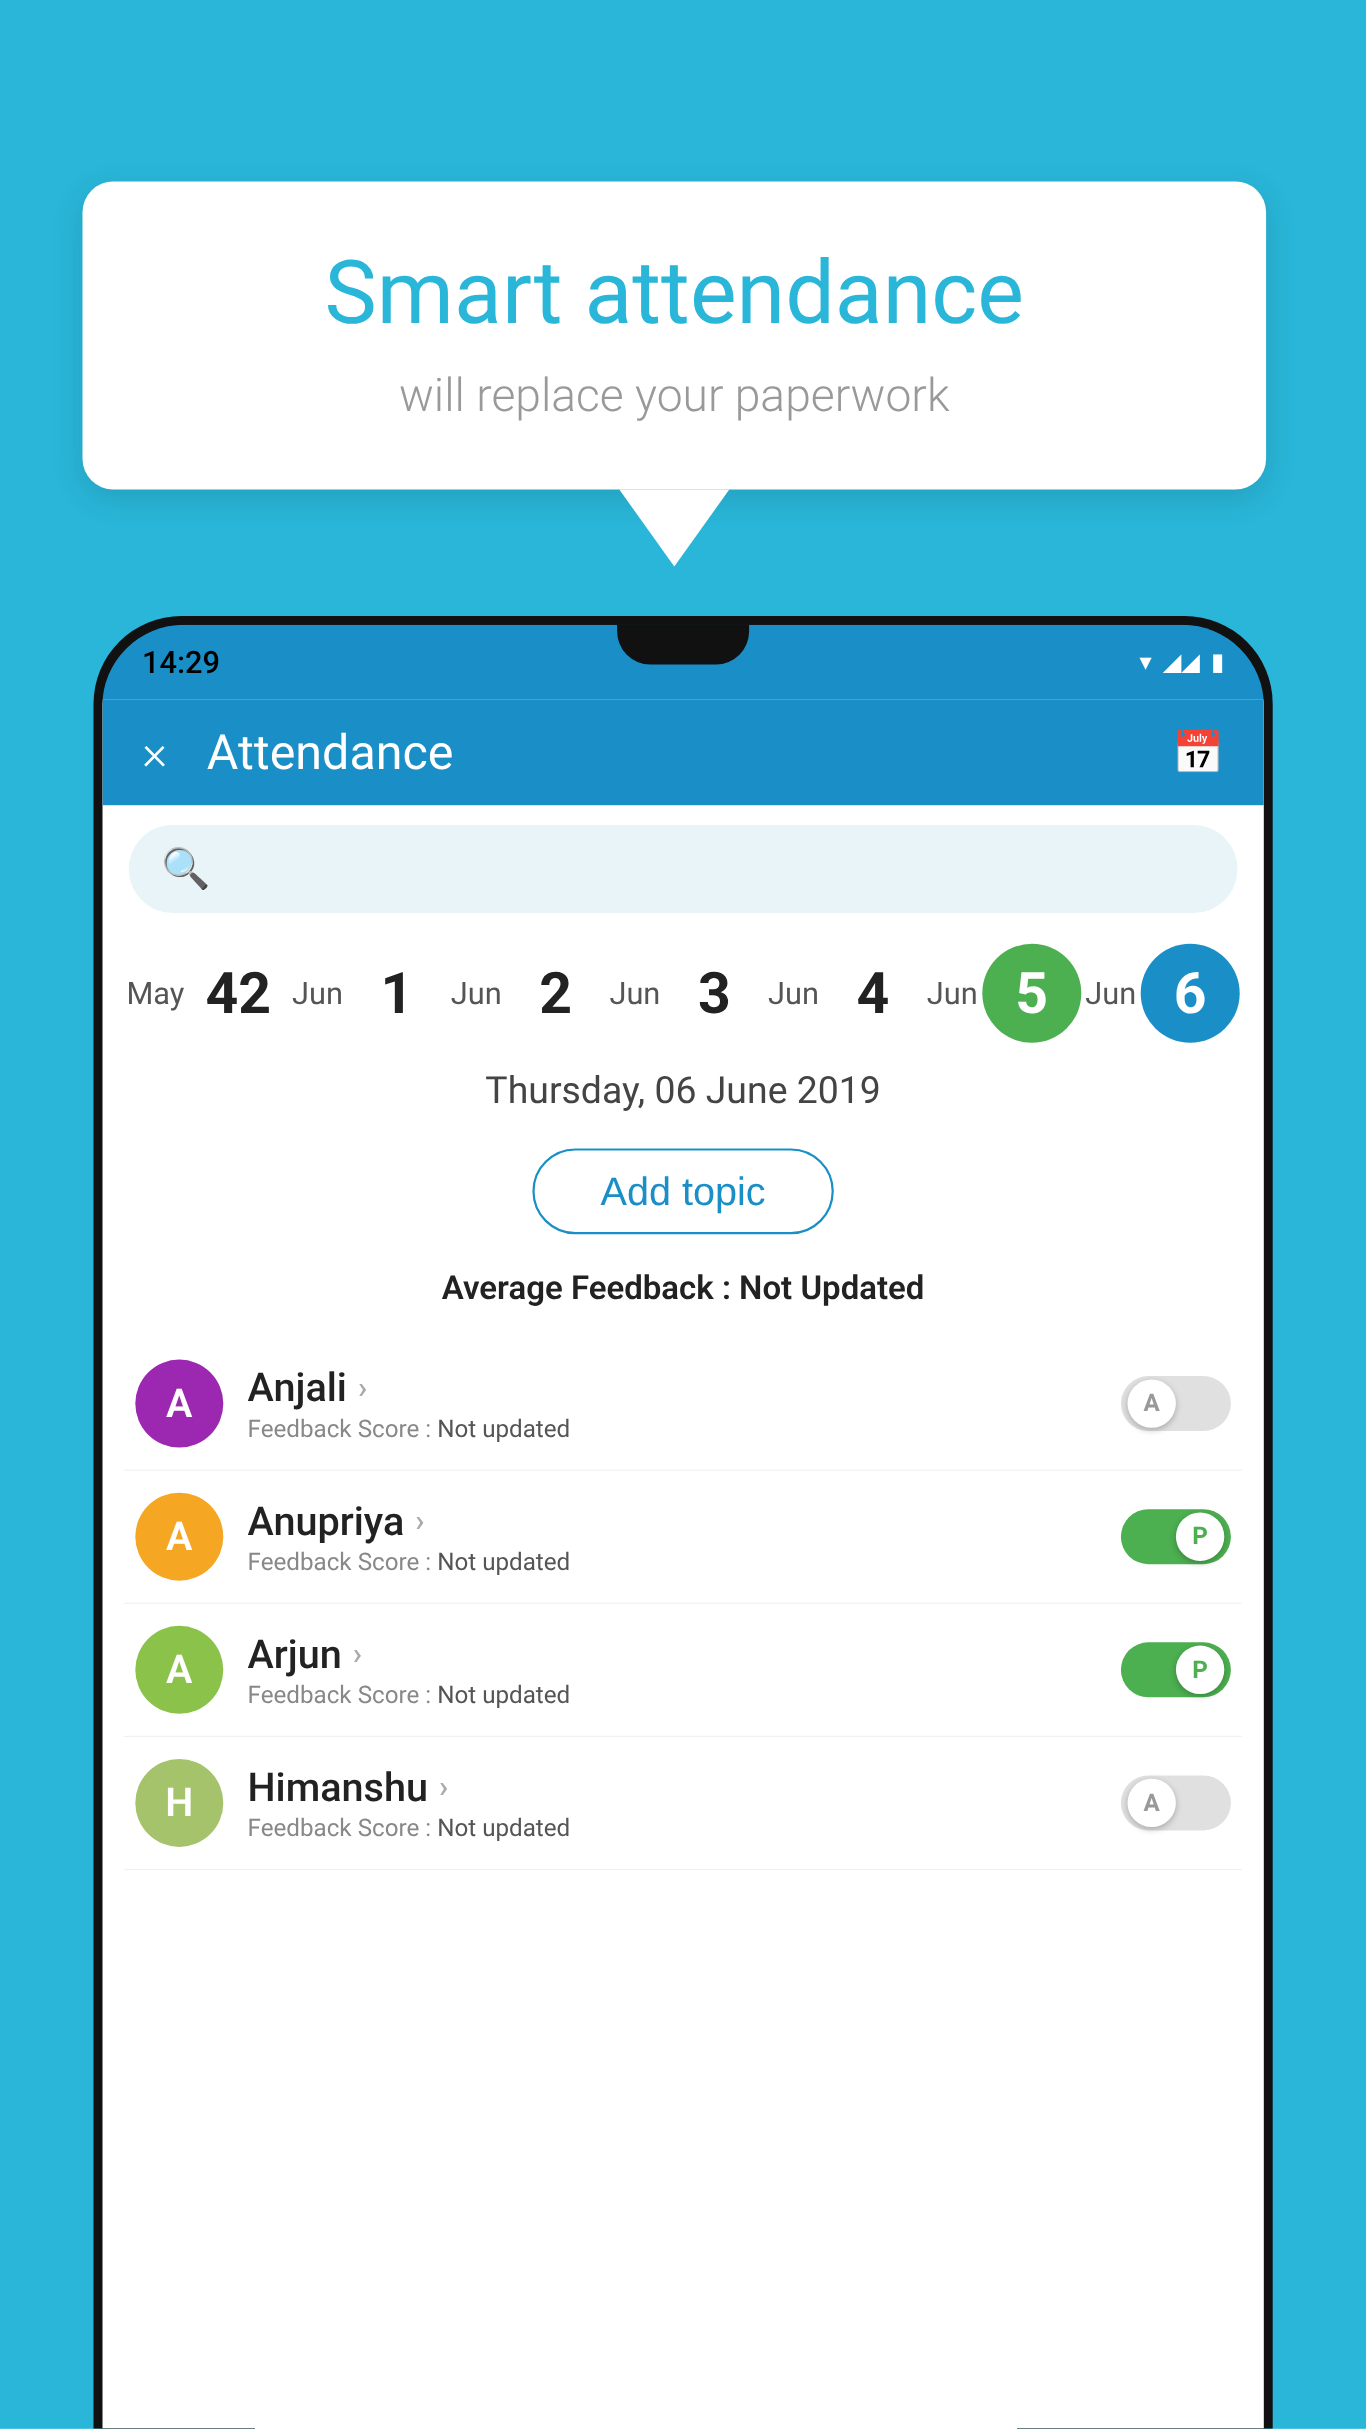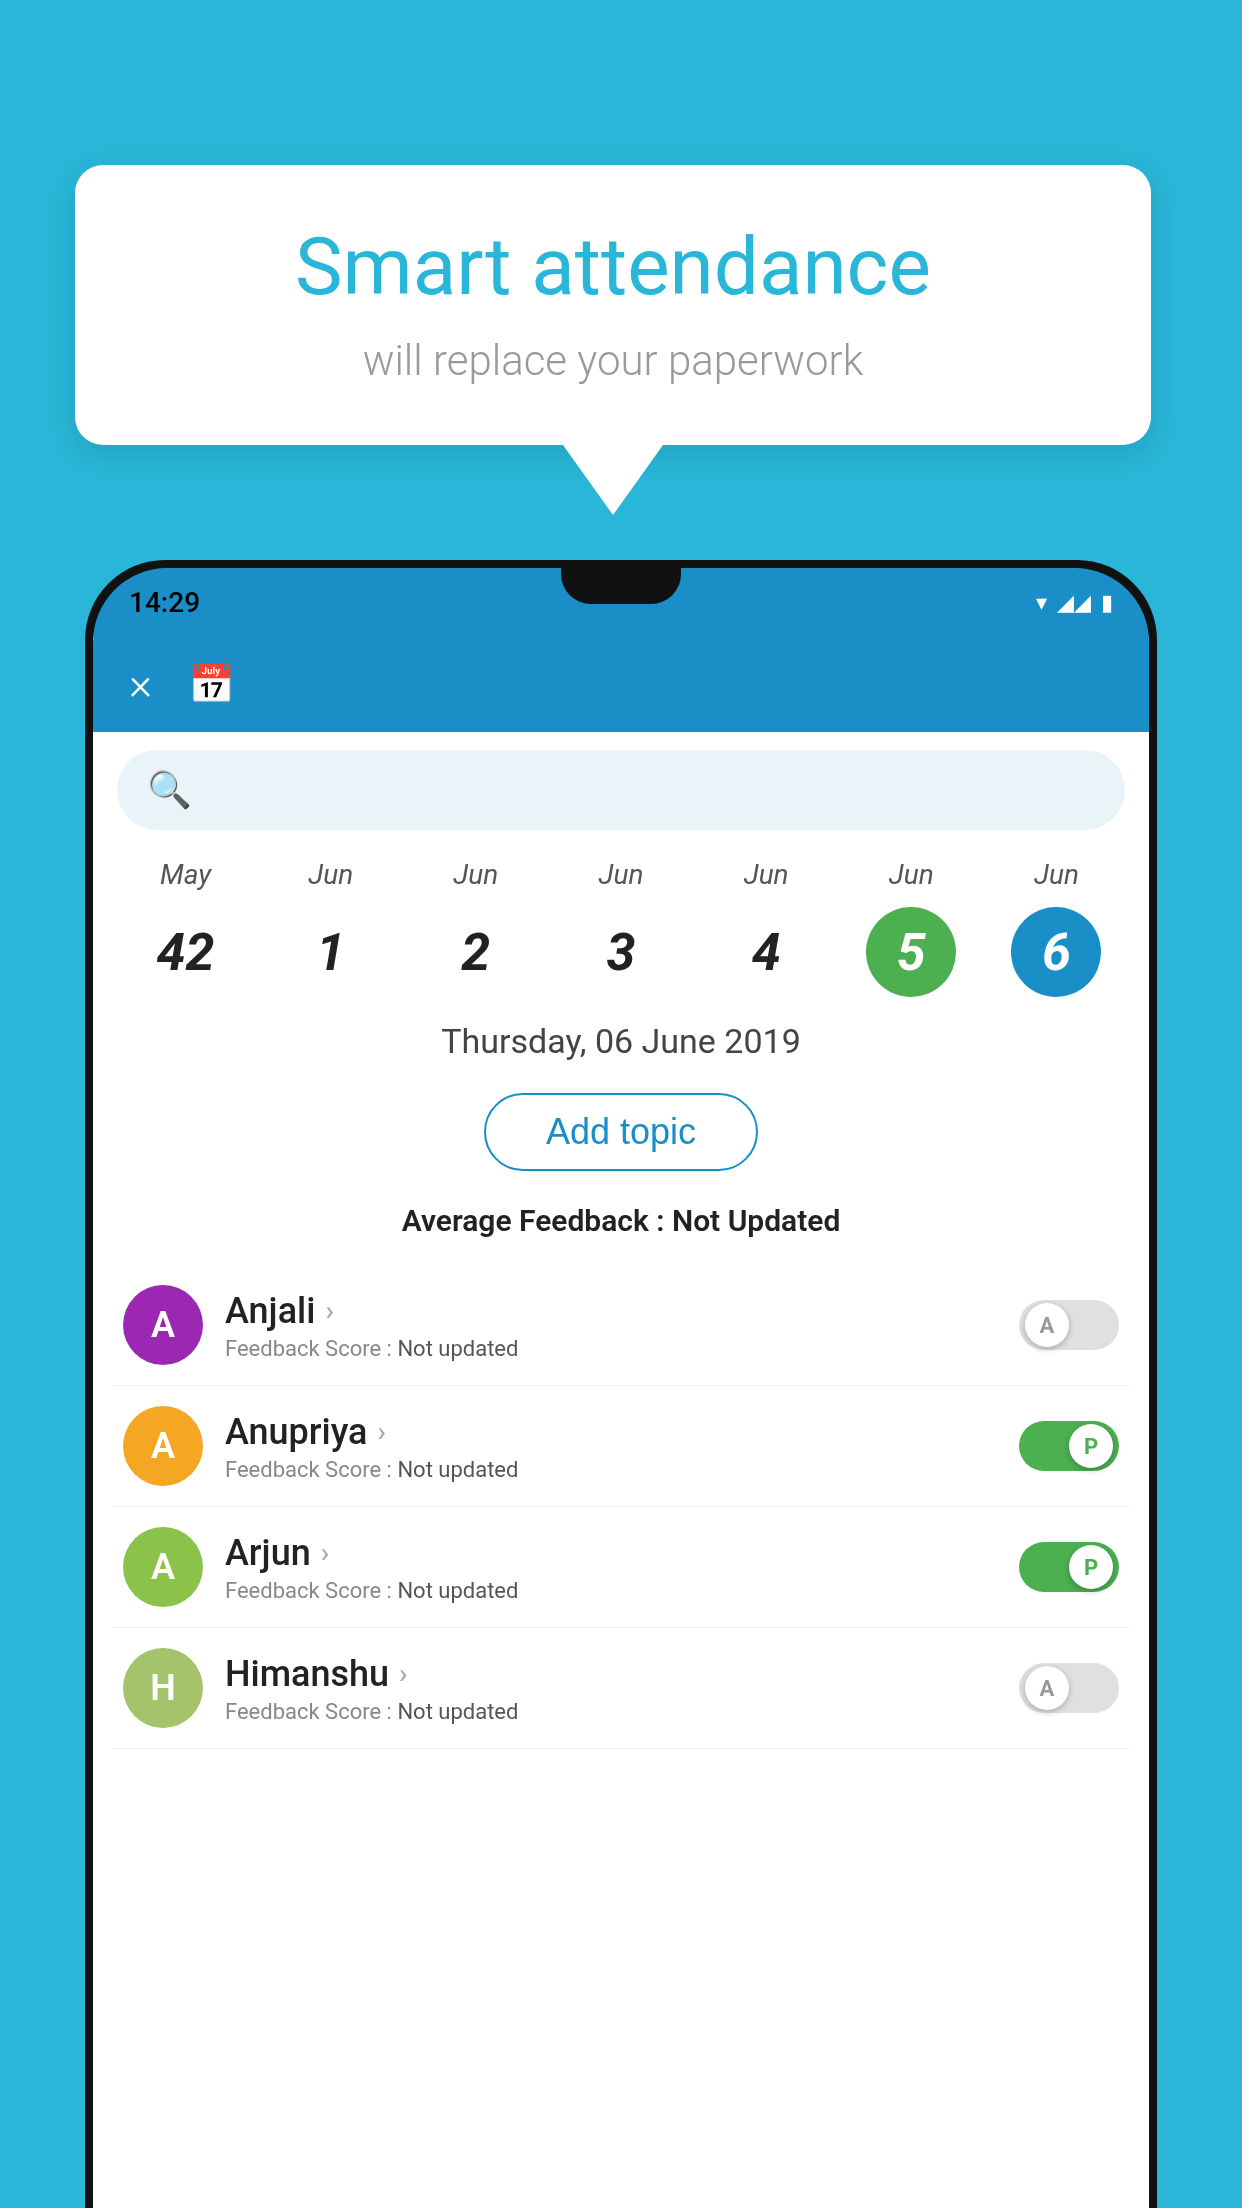--- a/index.html
+++ b/index.html
@@ -172,24 +172,22 @@
     
     .calendar-row {
       padding: 10px 20px 0;
       display: flex;
       justify-content: space-around;
       align-items: flex-end;
     }
 
     .calendar-day {
       display: flex;
-      flex-direction: column;
-      align-items: center;
-      gap: 16px;
-      font-style: italic;
+      align-items: center;
+      gap: 4px;
     }
 
     .calendar-day .month-label {
       font-size: 28px;
       color: #555;
       font-weight: 400;
     }
 
     .calendar-day .day-num {
       font-size: 52px;
@@ -384,20 +382,21 @@
         <span>▾</span>
         <span>◢◢</span>
         <span>▮</span>
       </div>
     </div>
 
     <div class="phone-screen">
 
       <div class="app-header">
         <span class="close-btn">×</span>
+        <span class="title">Attendance</span>
         <span class="calendar-icon">📅</span>
       </div>
 
       <div class="search-bar">
         <span class="search-icon">🔍</span>
       </div>
 
       <div class="calendar-row" id="calendar-row">
       <div class="calendar-day">
             <span class="month-label">May</span>

